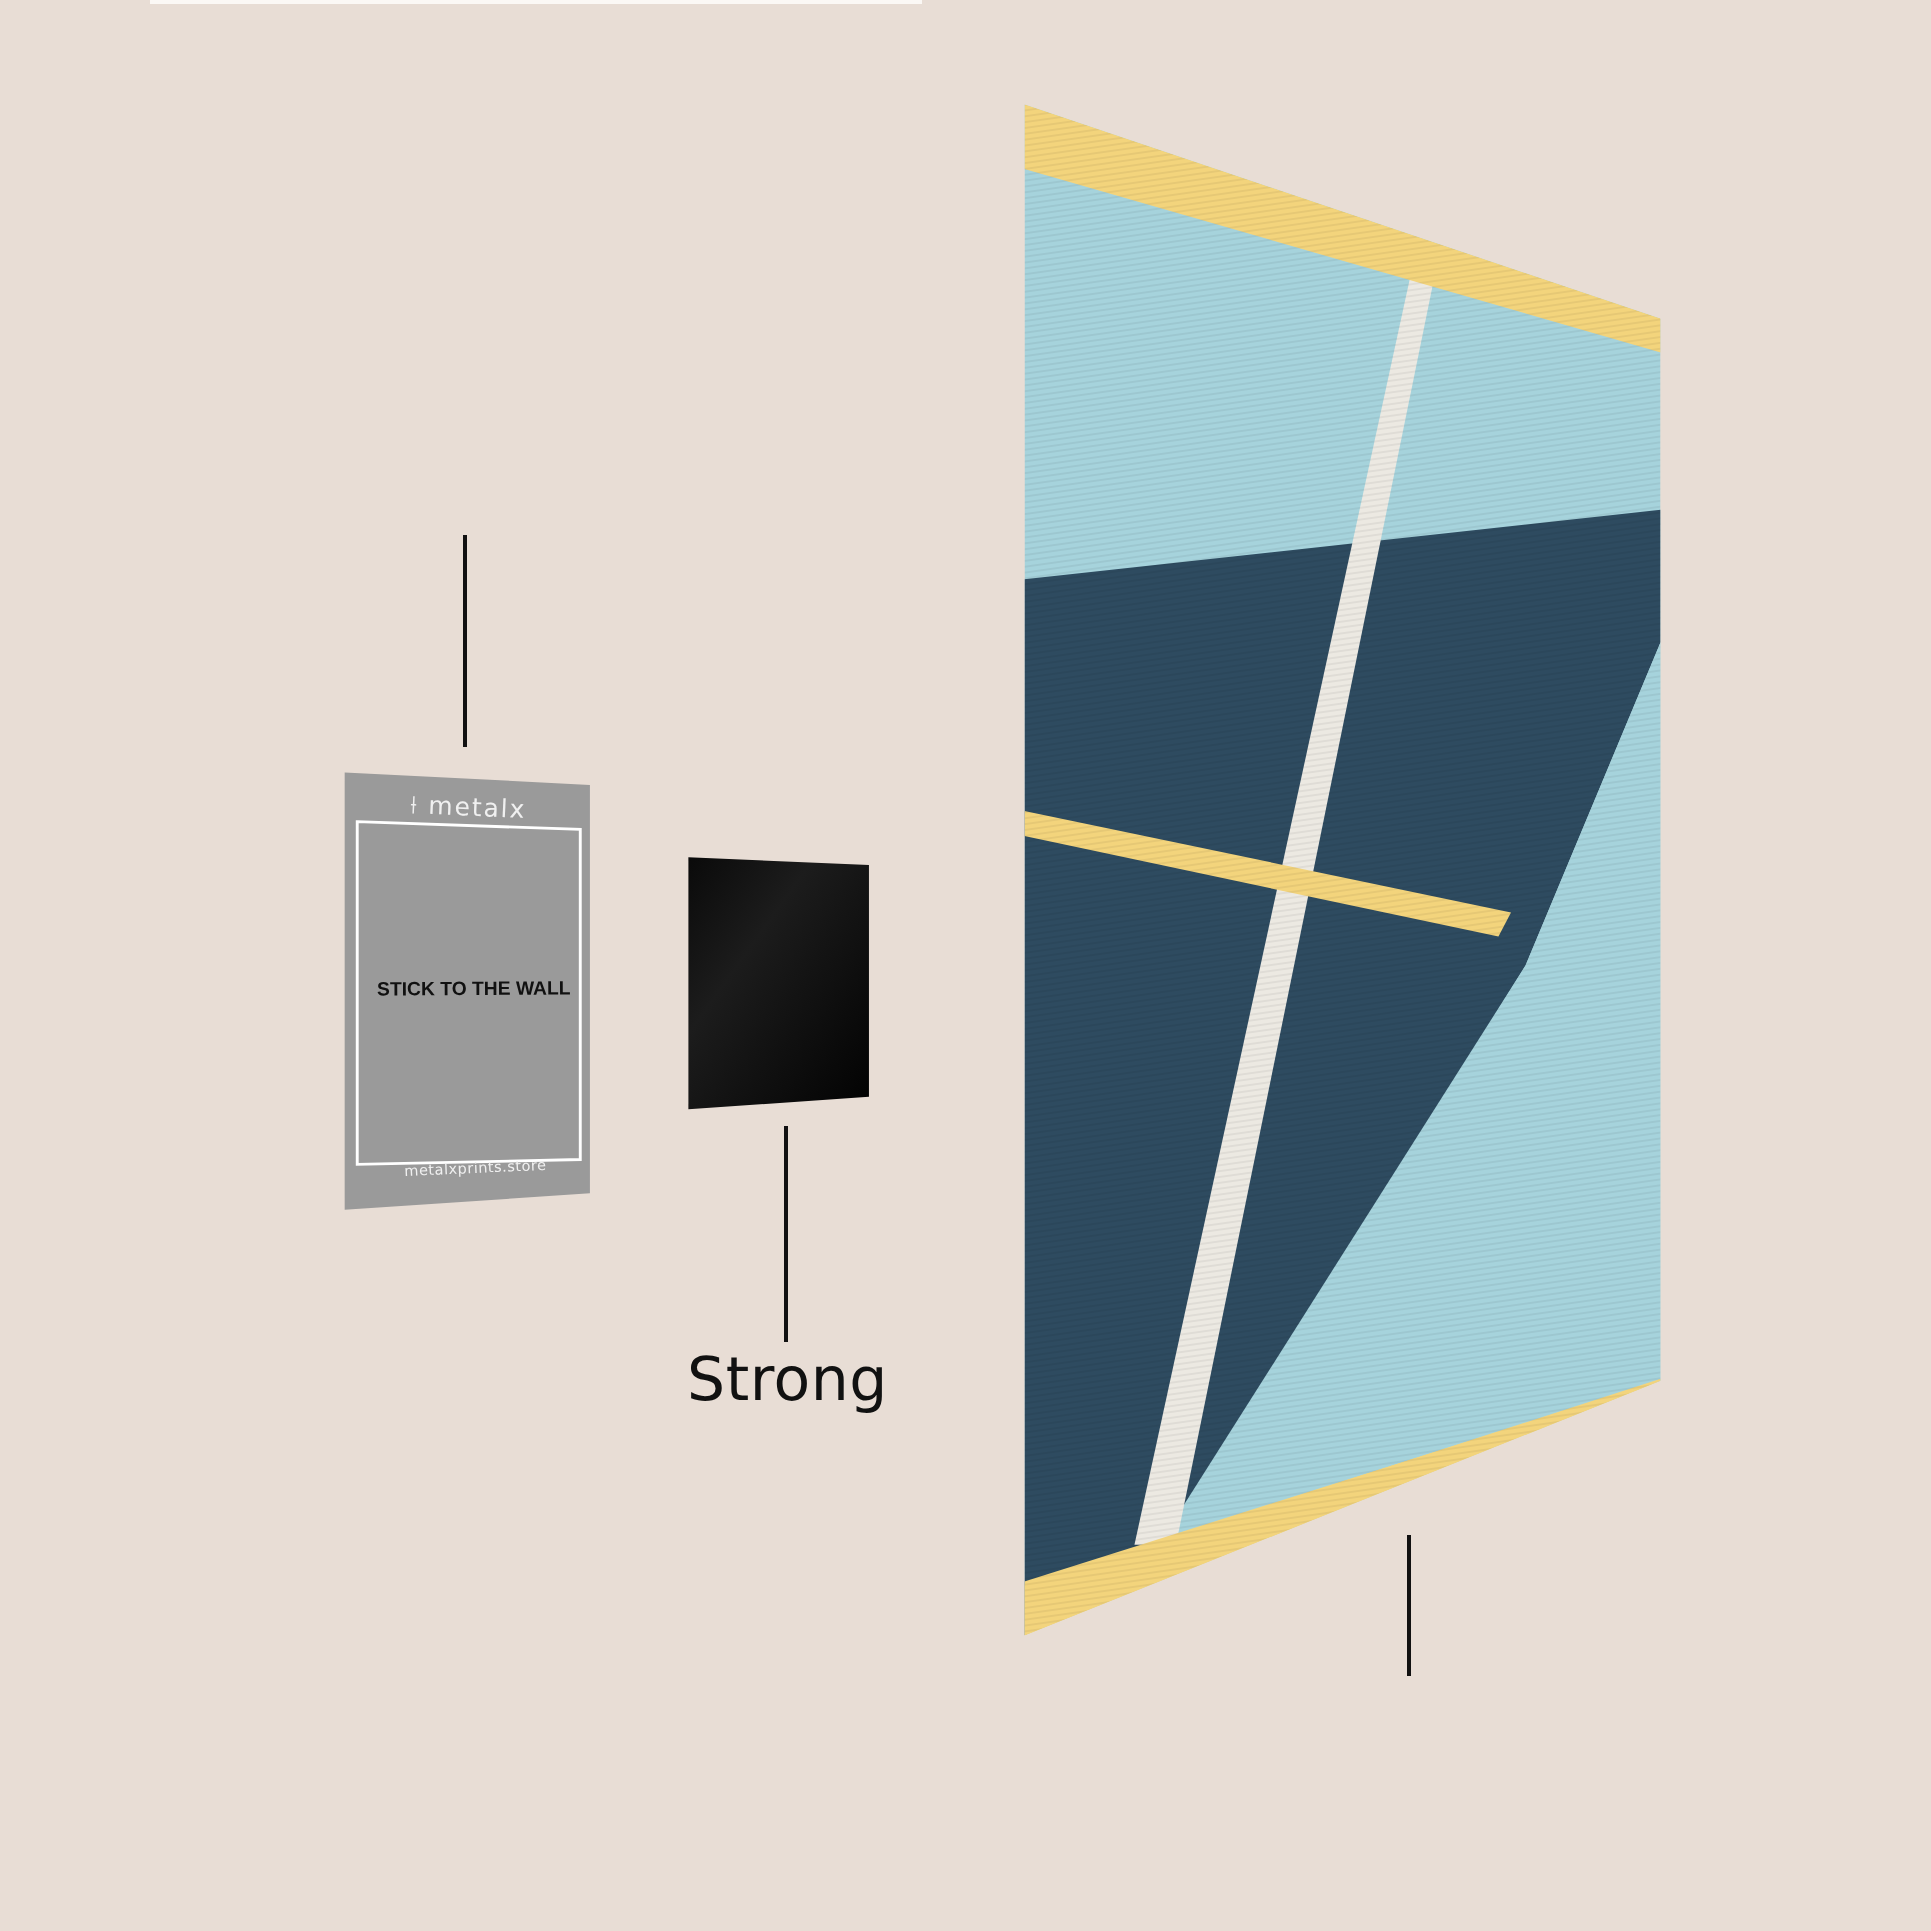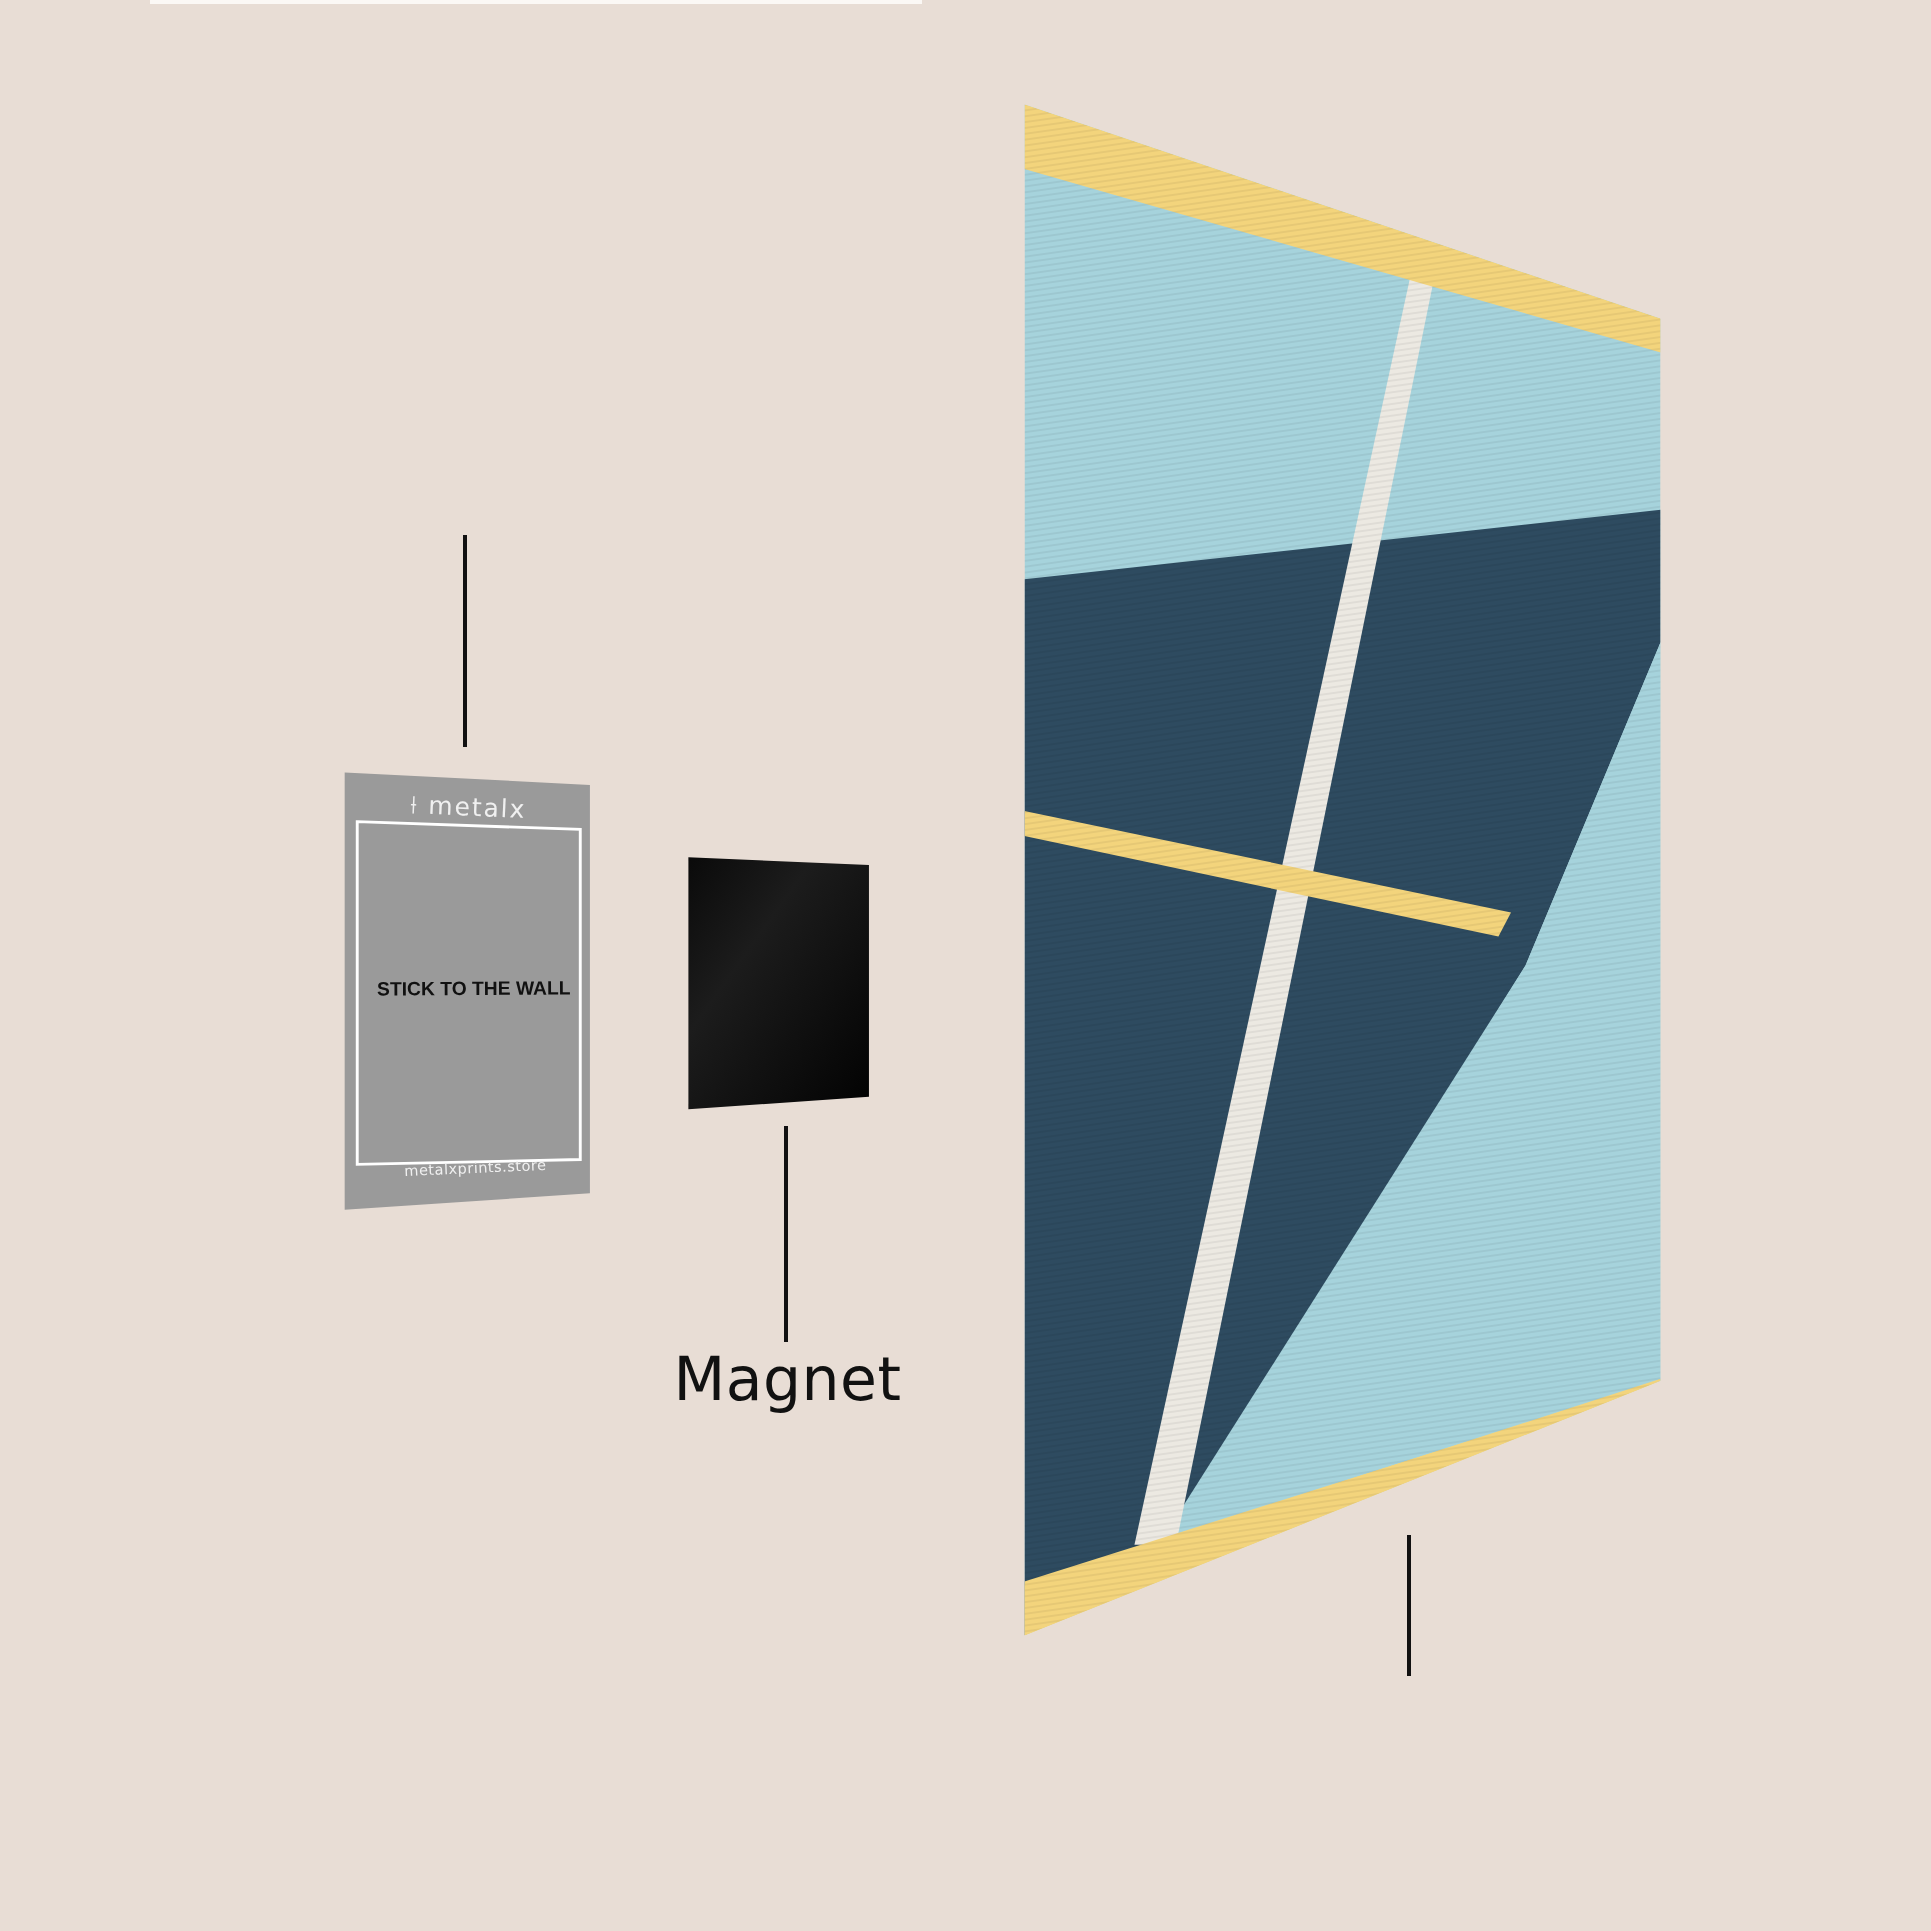--- a/index.html
+++ b/index.html
@@ -165,19 +165,19 @@
   <div class="wp-text wp-brand">
     <span class="wp-brand-mark">⟊</span><span>metalx</span>
   </div>
   <div class="wp-text wp-instruction">STICK TO THE WALL</div>
   <div class="wp-text wp-url">metalxprints.store</div>
 
   <div class="leader leader-wall"></div>
 
   <div class="leader leader-magnet"></div>
   <div class="label label-magnet">
-    <div>Magnet</div>
+    <div>Strong</div>
   </div>
 
   <div class="leader leader-poster"></div>
 
 </div>
 
 
 </body></html>

